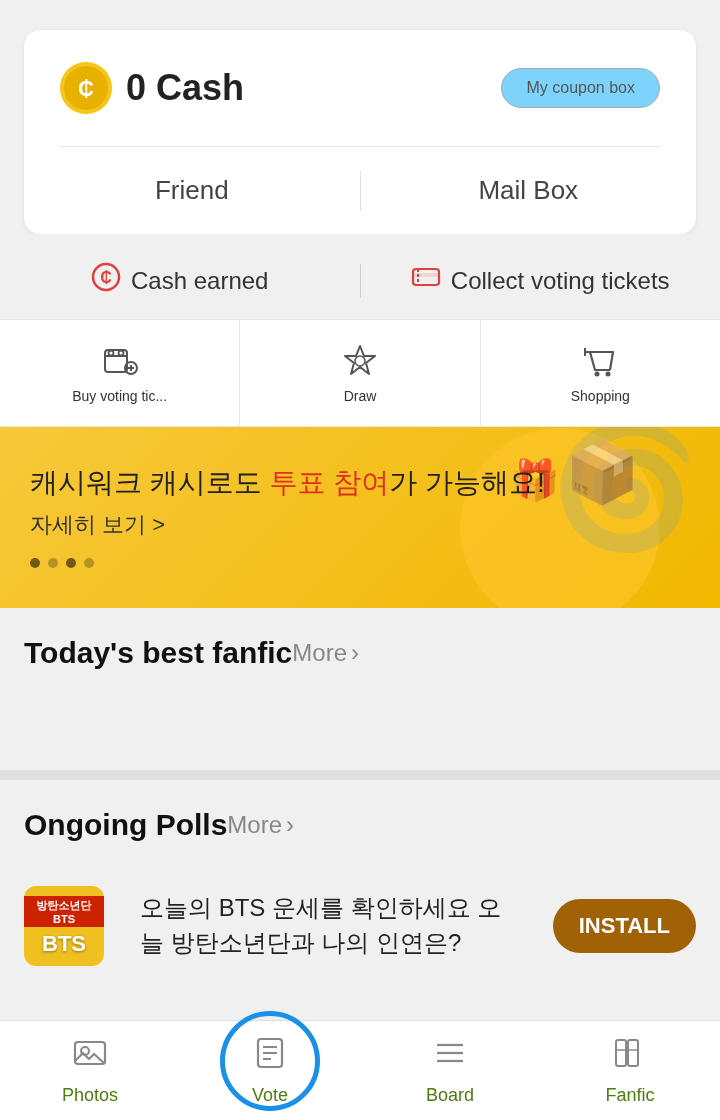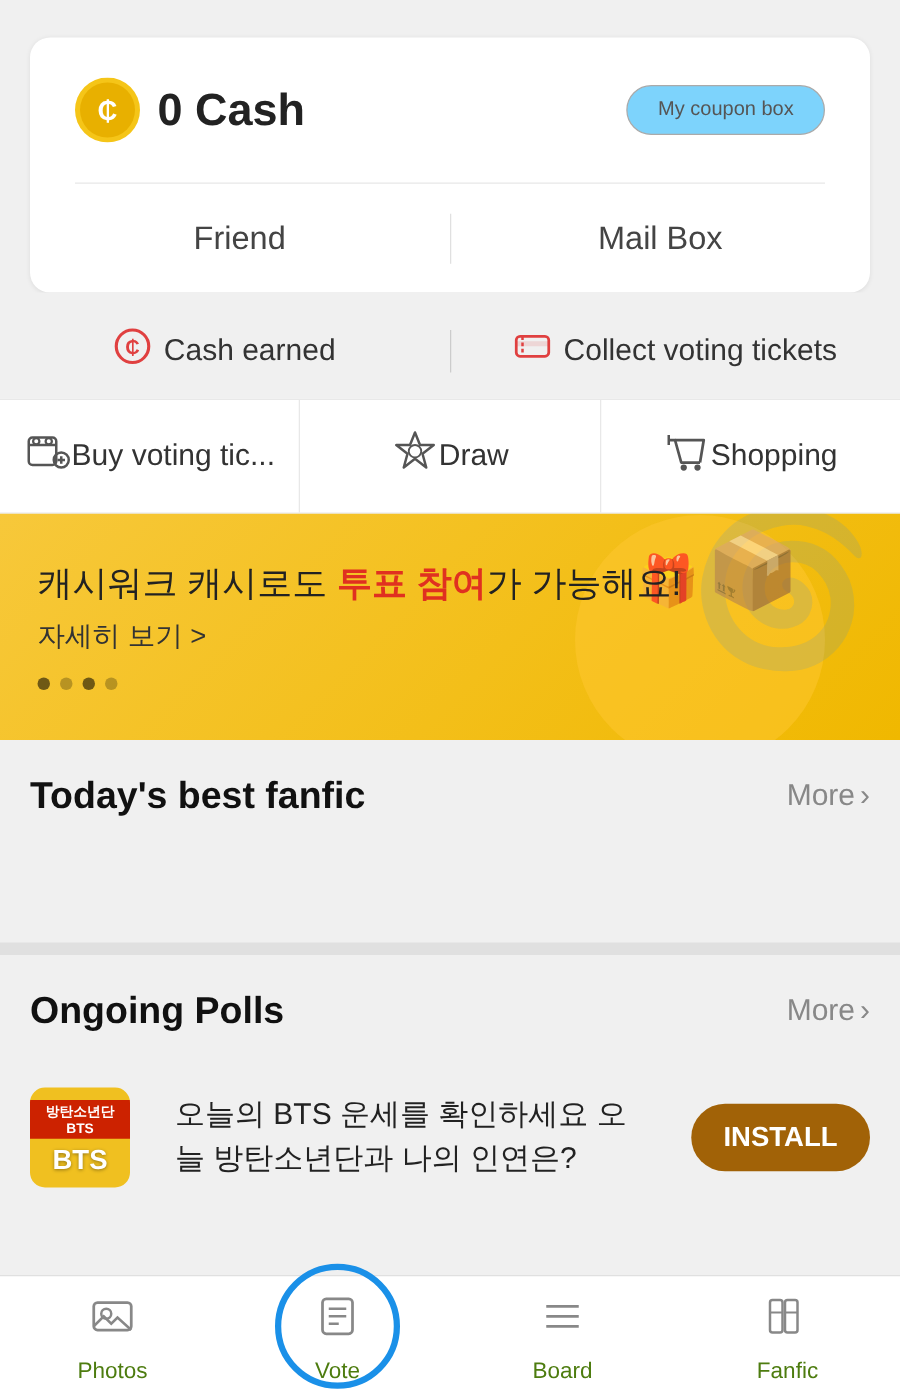--- a/index.html
+++ b/index.html
@@ -104,26 +104,26 @@
     
     .action-grid {
       display: flex;
       background: #fff;
       border-top: 1px solid #e8e8e8;
       border-bottom: 1px solid #e8e8e8;
     }
     .action-item {
       flex: 1;
       display: flex;
-      flex-direction: row;
+      flex-direction: column;
       align-items: center;
       justify-content: center;
       padding: 22px 0;
       gap: 0;
-      font-size: 24px;
+      font-size: 14px;
       color: #333;
       cursor: pointer;
       border-right: 1px solid #e8e8e8;
     }
     .action-item:last-child {
       border-right: none;
     }
     .action-icon {
       font-size: 32px;
       color: #555;
@@ -144,21 +144,21 @@
     .banner-text {
       font-size: 28px;
       color: #222;
       font-weight: 500;
       line-height: 1.4;
       z-index: 2;
       position: relative;
     }
     .banner-text .highlight {
       color: #e03020;
-      font-weight: 700;
+      font-weight: 400;
     }
     .banner-subtext {
       font-size: 22px;
       color: #333;
       margin-top: 8px;
       z-index: 2;
       position: relative;
     }
     .banner-dots {
       display: flex;
@@ -181,21 +181,20 @@
       right: 60px;
       bottom: -20px;
       width: 200px;
       height: 200px;
       background: rgba(255,200,50,0.5);
       border-radius: 50%;
     }
     .section-header {
       display: flex;
       align-items: center;
-      justify-content: space-between;
       padding: 28px 24px 20px 24px;
       background: #f0f0f0;
     }
     .section-title {
       font-size: 30px;
       font-weight: 700;
       color: #111;
     }
     .section-more {
       font-size: 24px;

